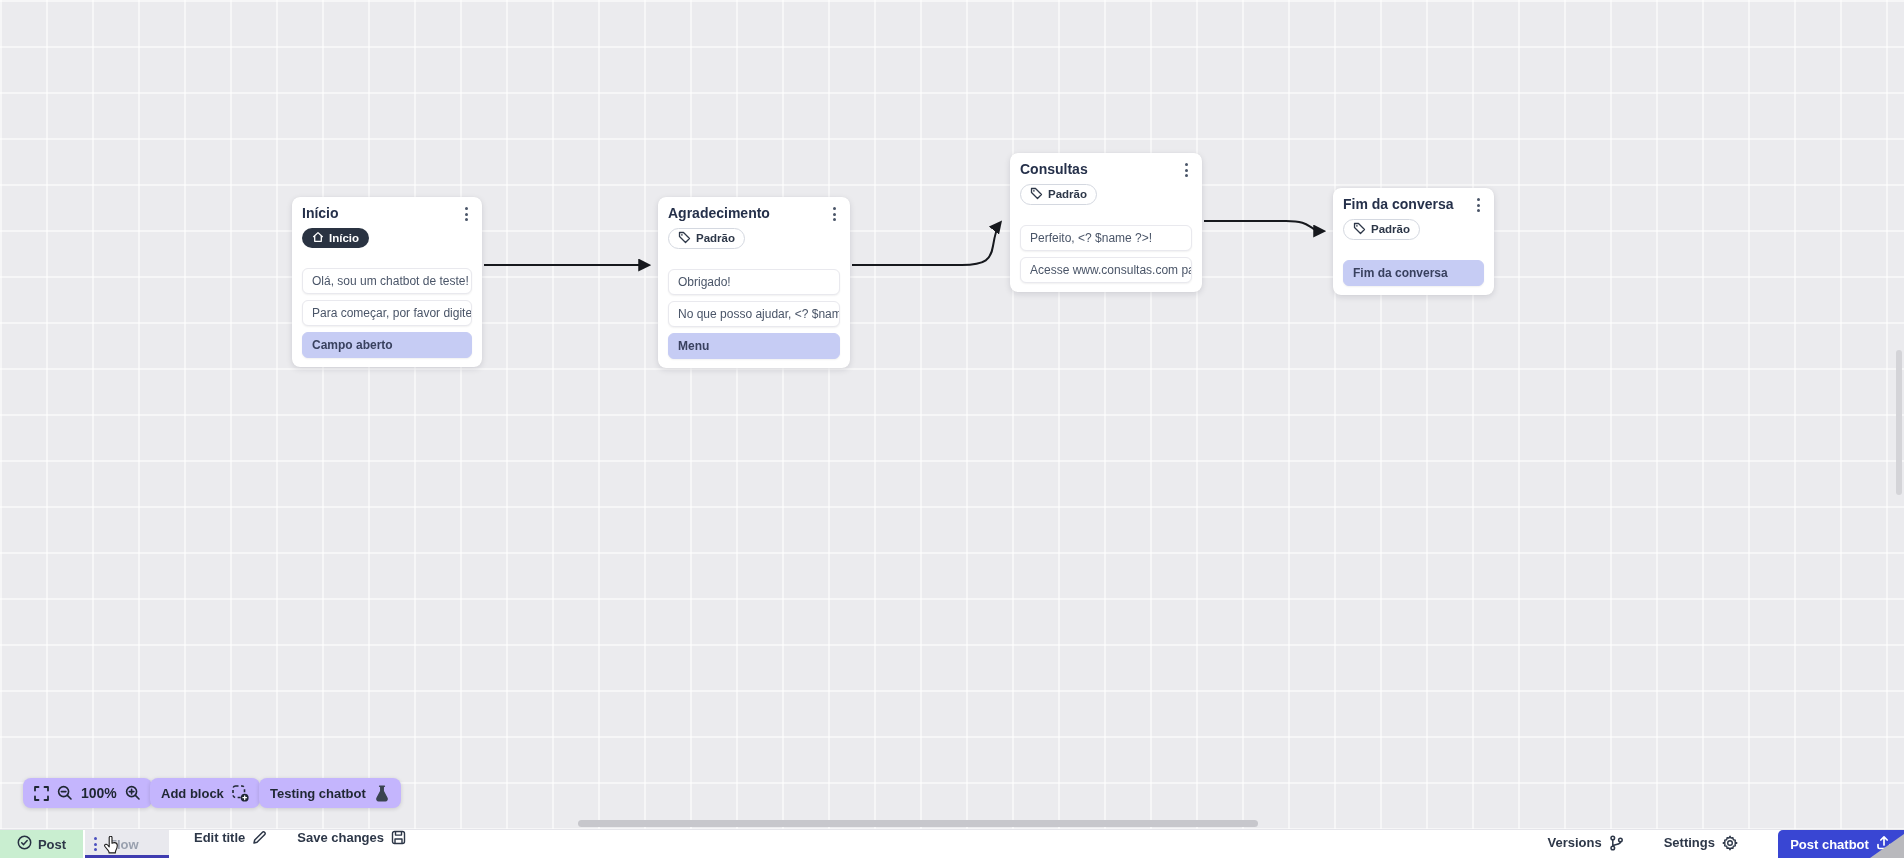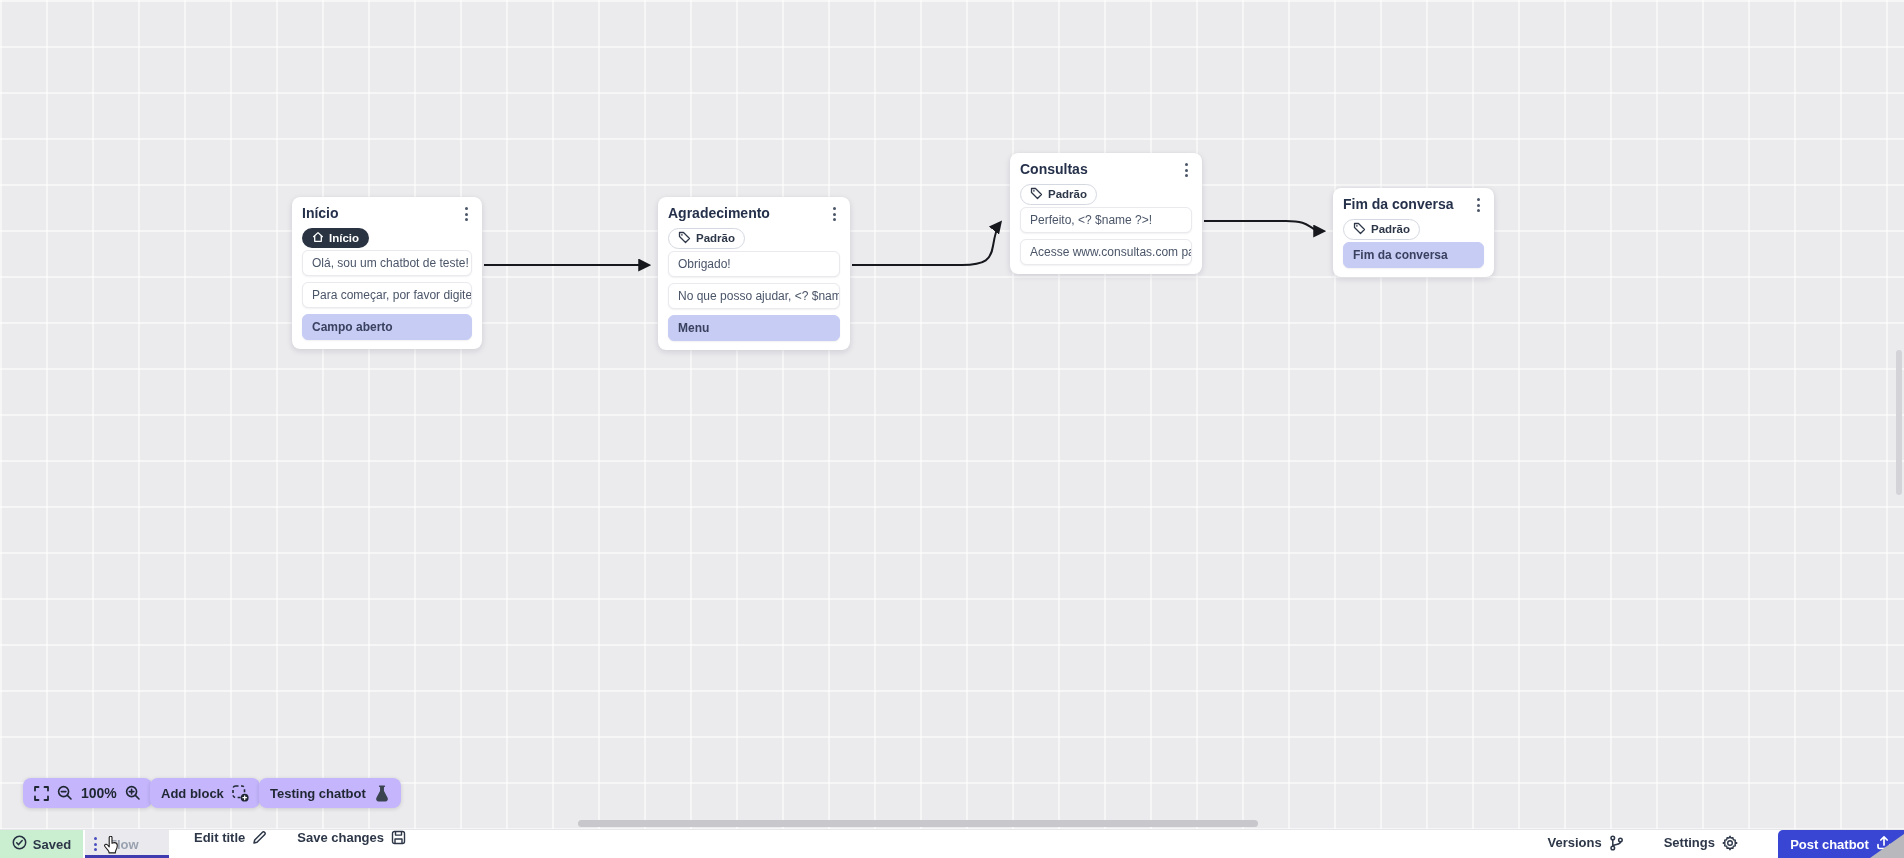--- a/index.html
+++ b/index.html
@@ -25,21 +25,21 @@
   .node-head{display:flex;justify-content:space-between;align-items:flex-start;}
   .node-title{font-size:14px;line-height:16px;font-weight:700;color:#25304a;}
   .dots{display:flex;flex-direction:column;gap:2.5px;align-items:center;padding:2px 4px;cursor:pointer;}
   .dots i{width:3px;height:3px;border-radius:50%;background:#4a5568;}
   .badge{
     margin-top:5px;display:inline-flex;align-items:center;gap:5px;
     font-size:11.5px;line-height:13px;font-weight:700;border-radius:999px;padding:2.5px 10px;
   }
   .badge.dark{background:#2a3342;color:#fff;}
   .badge.outline{background:#fff;border:1px solid #d4d8e0;color:#2d3748;padding:1.5px 9px;}
-  .blocks{margin-top:2px;display:flex;flex-direction:column;gap:6px;}
+  .blocks{margin-top:20px;display:flex;flex-direction:column;gap:6px;}
   .block{
     box-sizing:border-box;background:#fff;border:1px solid #e9e9ee;border-radius:6px;
     box-shadow:0 1px 2px rgba(0,0,0,.06);padding:5px 9px;font-size:12px;line-height:14px;
     color:#4a5568;white-space:nowrap;overflow:hidden;cursor:pointer;
   }
   .block.action{background:#c6ccf4;border-color:#c6ccf4;color:#39415f;font-weight:700;}
   
   .toolcard{
     position:absolute;top:778px;height:30px;background:#c4b5fd;border-radius:8px;
     box-shadow:0 1px 4px rgba(0,0,0,.14);display:flex;align-items:center;gap:8px;
@@ -245,21 +245,21 @@
 
 <div class="bar">
 
   <div class="saved">
     <span class="icon">
       <svg width="15" height="15" viewBox="0 0 15 15" fill="none" stroke="#273142" stroke-width="1.5">
           <circle cx="7.5" cy="7.5" r="6.2"></circle>
           <path d="M4.7 7.7l1.9 1.9 3.6-4" stroke-linecap="round" stroke-linejoin="round"></path>
         </svg>
     </span>
-    <span>Saved</span>
+    <span>Post</span>
   </div>
 
   <div class="flowtab">
     <span class="bar-dots">
         <i></i>
         <i></i>
         <i></i>
       </span>
     <span class="tab-label">Flow</span>
   </div>

